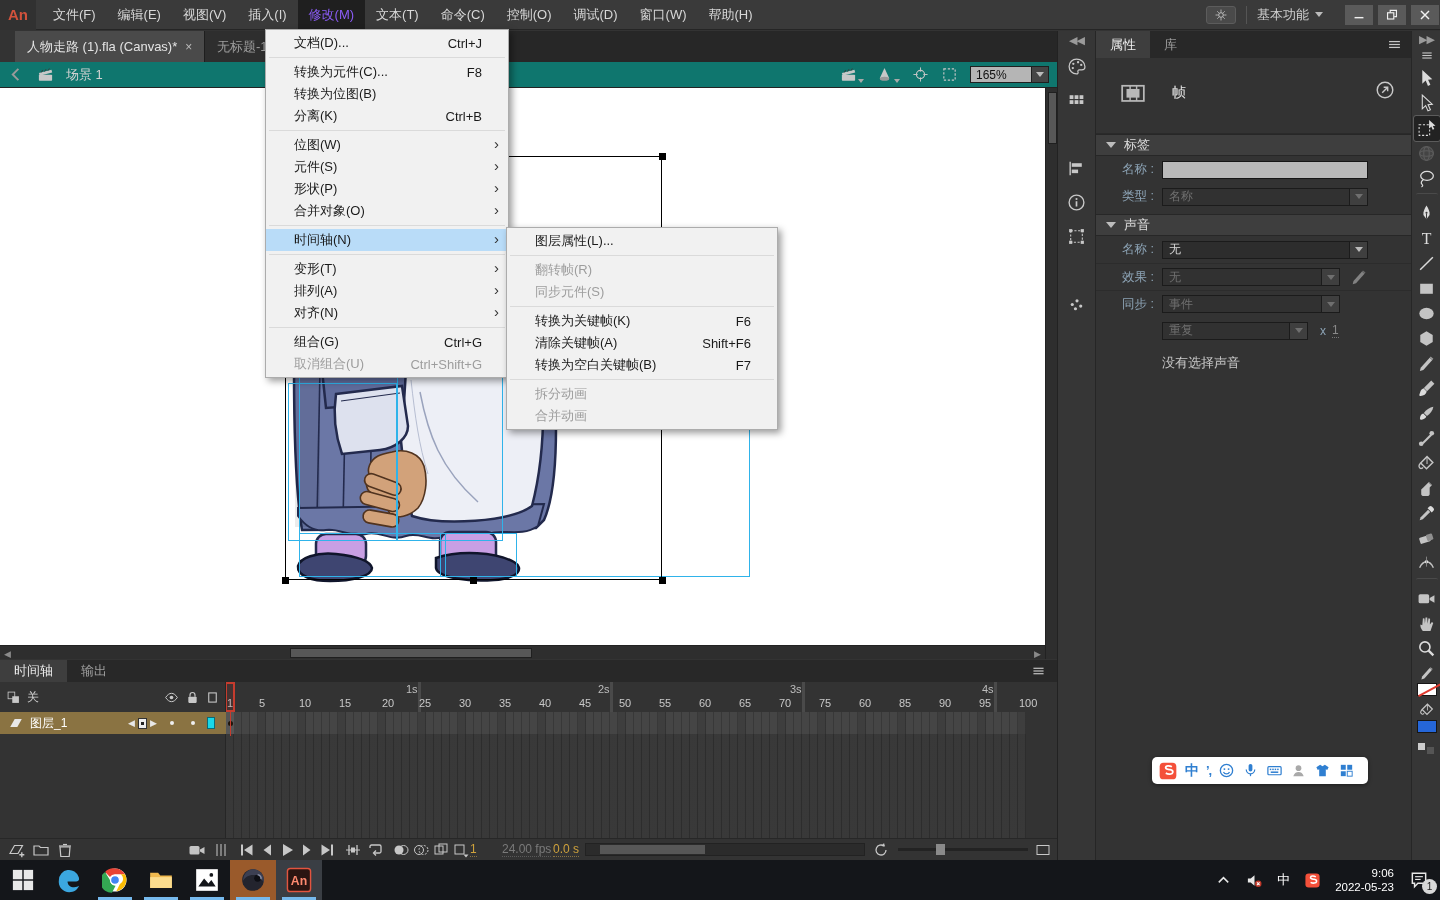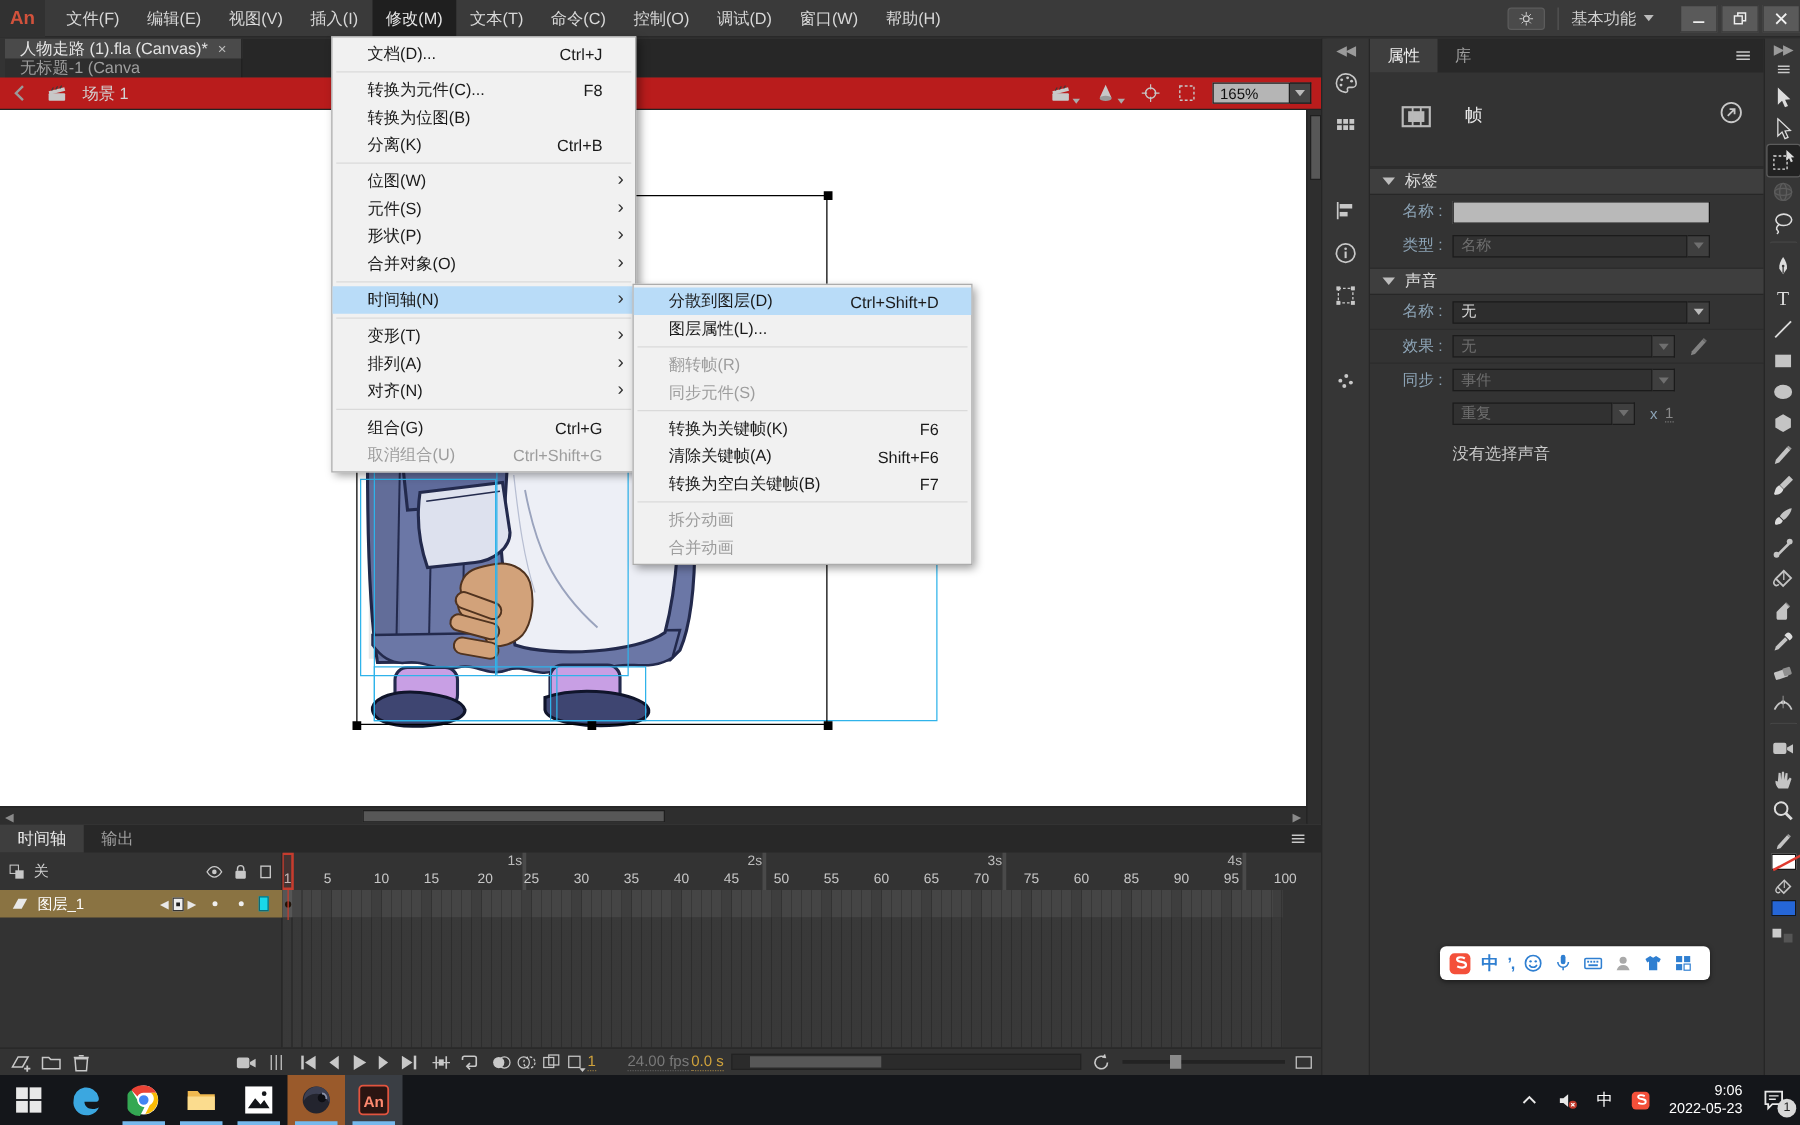--- a/index.html
+++ b/index.html
@@ -9,43 +9,43 @@
     background:#333;}
   svg{display:block;width:100%;height:100%;}
 
   
   .titlebar{position:absolute;left:0;top:0;width:1440px;height:30px;background:#3a3a3a;
     display:flex;align-items:center;border-bottom:1px solid #252525;}
   .app-logo{width:36px;height:30px;display:flex;align-items:center;justify-content:center;
     color:#d2523c;font-weight:bold;font-size:15px;background:#313131;}
   .menubar{display:flex;height:30px;align-items:stretch;margin-left:6px;}
   .menubar .m-item{padding:0 11px;display:flex;align-items:center;color:#d8d8d8;cursor:default;}
-  .menubar .m-item.active{background:#1f1f1f;color:#e5e5e5;}
+  .menubar .m-item.active{background:#1f1f1f;color:#8b5cf6;}
   .tb-right{margin-left:auto;display:flex;align-items:center;gap:10px;padding-right:0;}
   .sync-btn{width:30px;height:18px;border:1px solid #5c5c5c;border-radius:3px;background:#4a4a4a;
     display:flex;align-items:center;justify-content:center;}
   .sync-btn .i{width:14px;height:14px;}
   .tb-sep{width:1px;height:18px;background:#555;}
   .workspace{color:#cfcfcf;display:flex;align-items:center;gap:6px;}
   .caret-down{width:0;height:0;border-left:4px solid transparent;border-right:4px solid transparent;border-top:5px solid #bbb;}
   .win-btns{display:flex;margin-left:8px;}
   .win-btn{width:30px;height:22px;background:#5a5a5a;border:1px solid #3a3a3a;margin-left:3px;
     display:flex;align-items:center;justify-content:center;}
   .win-btn .i{width:16px;height:16px;}
 
   
-  .tabbar{position:absolute;left:4px;top:31px;width:1057px;height:31px;background:#272727;display:flex;align-items:stretch;flex-direction:column;}
+  .tabbar{position:absolute;left:15px;top:31px;width:1057px;height:31px;background:#272727;display:flex;align-items:stretch;}
   .dtab{display:flex;align-items:center;gap:8px;padding:0 12px;background:#2e2e2e;color:#9f9f9f;
     border-right:1px solid #1e1e1e;max-width:190px;white-space:nowrap;overflow:hidden;}
   .dtab.active{background:#4a4a4a;color:#e4e4e4;}
   .dtab-close:empty{display:none;}
   .dtab-close{color:#bbb;font-size:12px;}
 
   
-  .editbar{position:absolute;left:0;top:62px;width:1057px;height:26px;background:#b91c1c;
+  .editbar{position:absolute;left:0;top:62px;width:1057px;height:26px;background:#0f766e;
     border-bottom:1px solid #232323;display:flex;align-items:center;padding:0 8px;}
   .editbar .i{width:17px;height:17px;}
   .eb-left{display:flex;align-items:center;gap:12px;}
   .scene-label{color:#d2d2d2;}
   .eb-right{margin-left:auto;display:flex;align-items:center;gap:12px;}
   .eb-icon{display:flex;align-items:flex-end;}
   .mini-caret{width:0;height:0;border-left:3px solid transparent;border-right:3px solid transparent;border-top:4px solid #aaa;margin-left:1px;}
   .zoom-combo{display:flex;align-items:center;}
   .zoom-value{width:62px;height:17px;background:#b5b5b5;color:#111;font-size:12px;padding:1px 5px;border:1px solid #1f1f1f;}
   .zoom-btn{width:17px;height:17px;background:#454545;border:1px solid #1f1f1f;border-left:none;
@@ -491,24 +491,20 @@
         <span class="sc">Ctrl+G</span>
       </div>
       <div class="mi disabled">
         <span class="lbl">取消组合(U)</span>
         <span class="sc">Ctrl+Shift+G</span>
       </div>
     </div>
 
   <div class="menu menu-sub">
 
-  <div class="mi highlighted">
-        <span class="lbl">分散到图层(D)</span>
-        <span class="sc">Ctrl+Shift+D</span>
-      </div>
       <div class="mi">
         <span class="lbl">图层属性(L)...</span>
         <span class="sc"></span>
       </div>
       <div class="mi sep">
         
         
       </div>
       <div class="mi disabled">
         <span class="lbl">翻转帧(R)</span>

